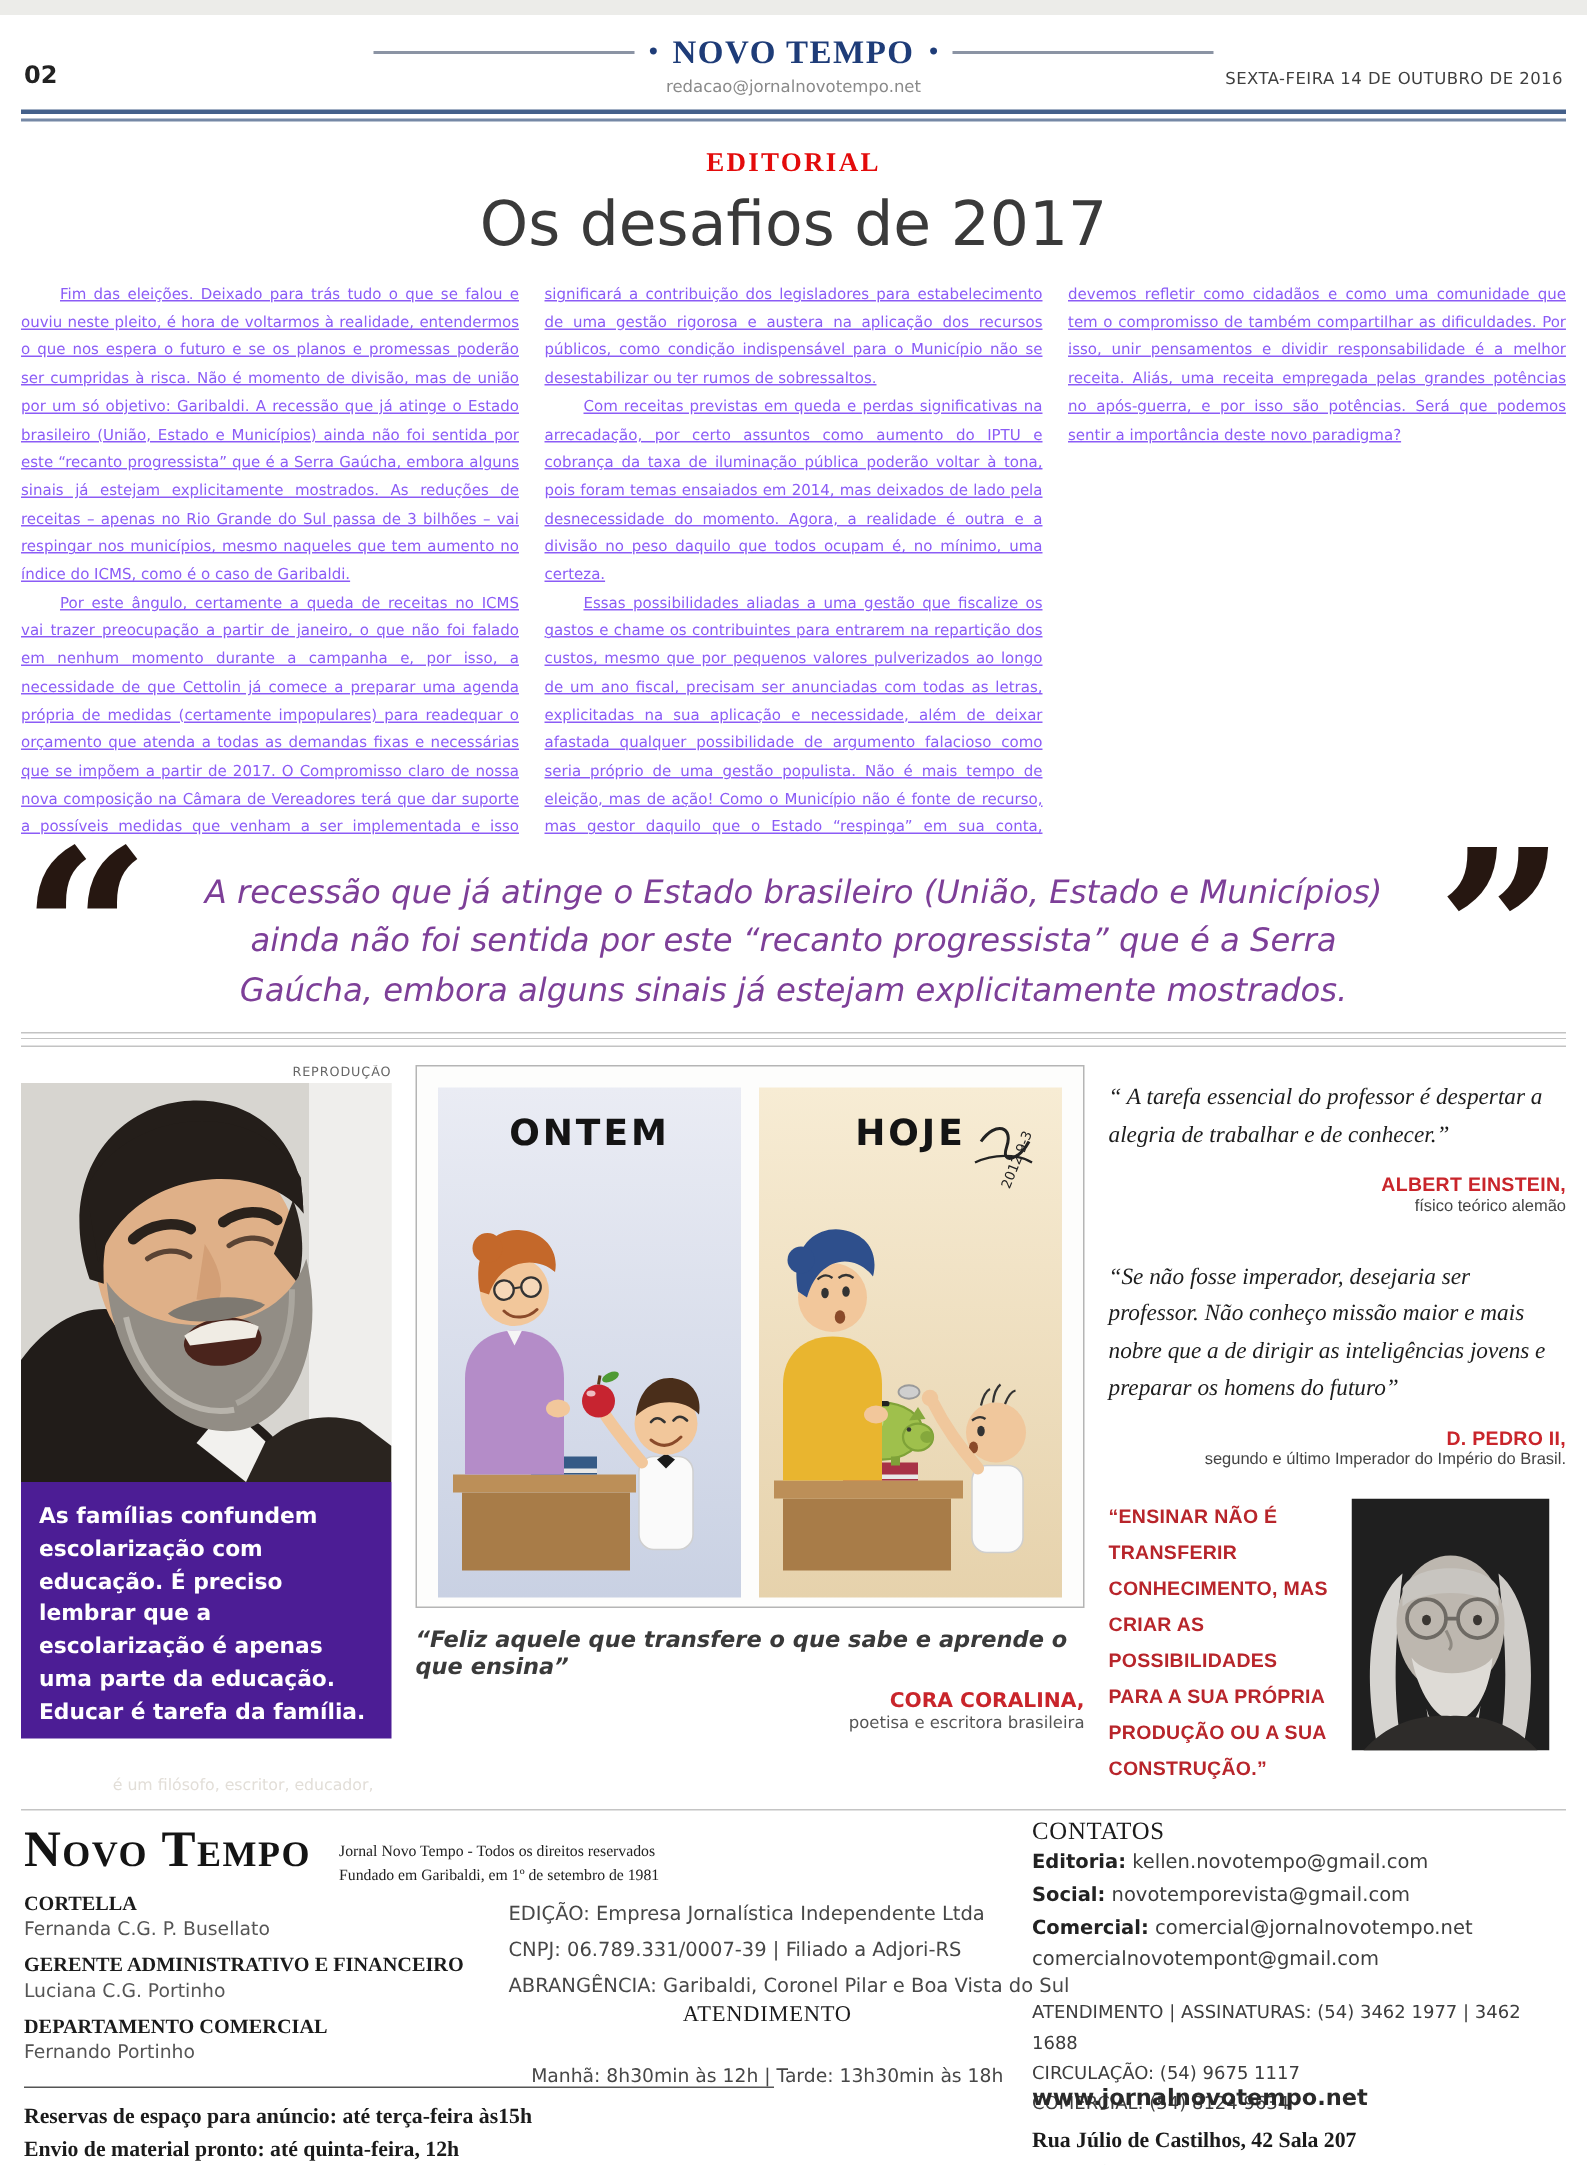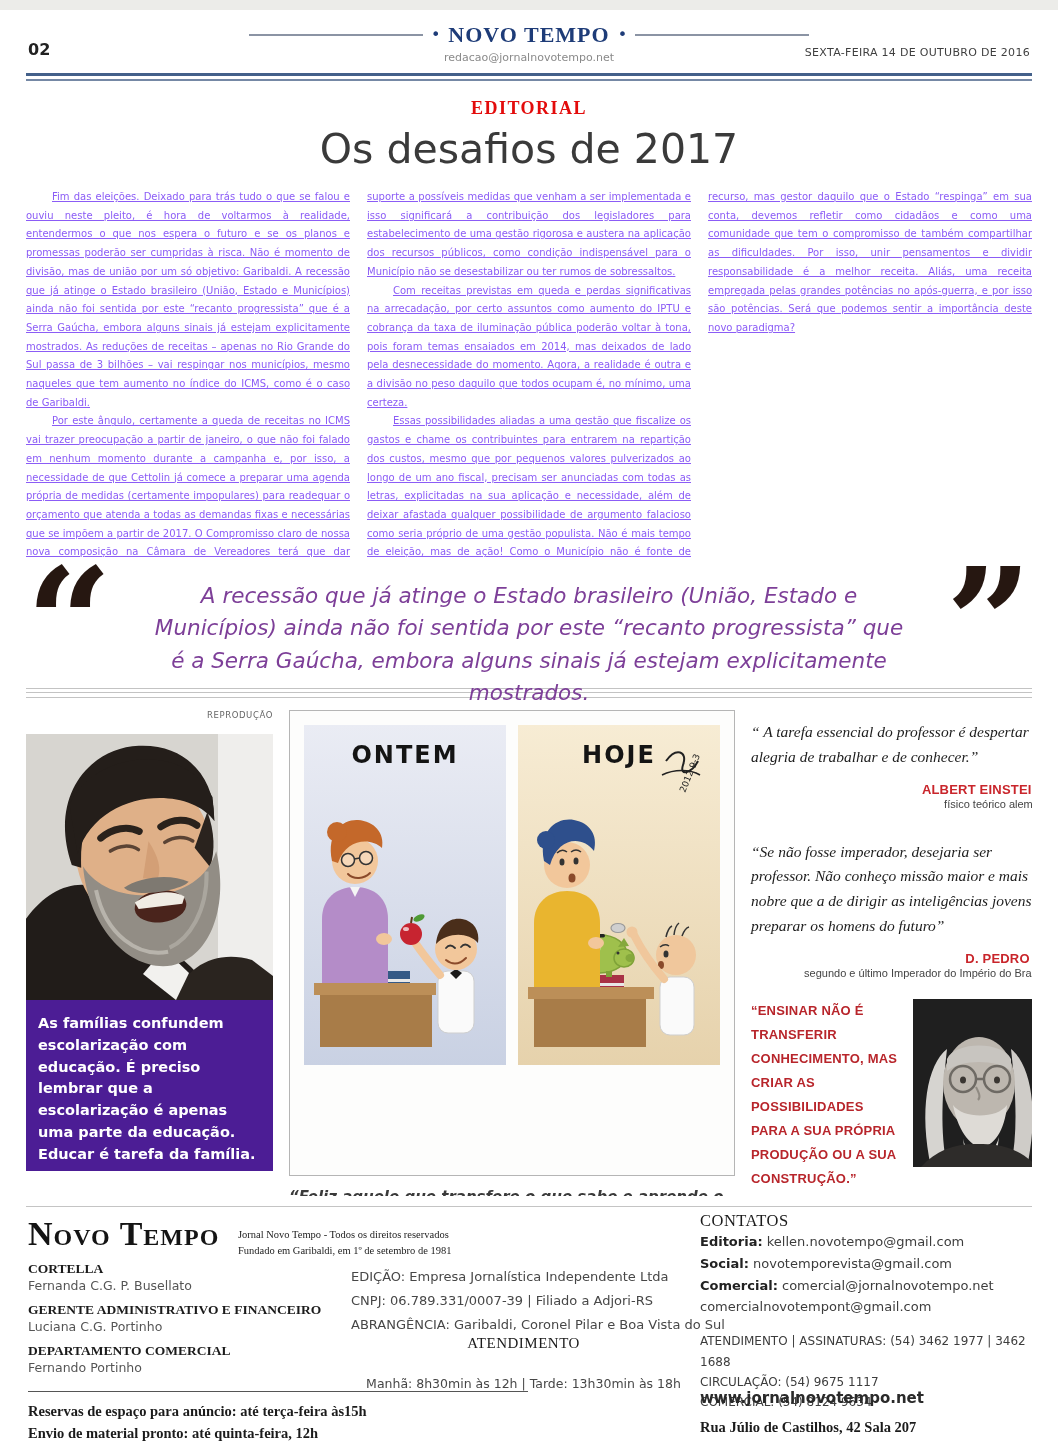--- a/index.html
+++ b/index.html
@@ -1,17 +1,17 @@
 <!DOCTYPE html>
 <html lang="pt"><head>
 <meta charset="utf-8">
 <style>
   html,body{margin:0;padding:0;background:#ffffff;}
   .page{position:relative;width:1058px;height:1443px;overflow:hidden;box-sizing:border-box;
-        padding:0 26px;background:#fff;font-family:"DejaVu Sans",sans-serif;color:#3c3c3c;}
+        padding:0 14px;background:#fff;font-family:"DejaVu Sans",sans-serif;color:#3c3c3c;}
   .scan-top{position:absolute;top:0;left:0;right:0;height:10px;background:#ecece9;}
 
   
   .header{position:relative;padding-top:22px;}
   .page-number{position:absolute;left:2px;top:40px;font-weight:bold;font-size:16px;color:#222;}
   .issue-date{position:absolute;right:2px;top:46px;font-size:11px;color:#3f3f3f;letter-spacing:.3px;}
   .masthead{width:560px;margin:0 auto;text-align:center;}
   .masthead-row{display:flex;align-items:center;gap:8px;}
   .masthead-row .rule{flex:1;height:2px;background:#8b94a4;}
   .masthead-row .dot{color:#1e3c78;font-size:16px;line-height:1;}
@@ -34,29 +34,29 @@
   .pq-mark.close{text-align:right;}
   .pq-text{flex:1;padding:4px 26px 0;text-align:center;font-style:italic;font-size:21.5px;line-height:1.5;color:#7d3f98;}
 
   .triple-rule{margin-top:8px;height:8px;border-top:1px solid #c3c3c3;border-bottom:1px solid #c3c3c3;
                background:linear-gradient(#fff 3px,#c3c3c3 3px,#c3c3c3 4px,#fff 4px);}
 
   
   .feature{display:flex;gap:16px;margin-top:12px;height:486px;overflow:hidden;}
 
   .cortella-card{width:247px;flex:0 0 auto;}
-  .photo-credit{font-size:8.5px;color:#666;text-align:right;letter-spacing:.6px;margin-bottom:14px;}
+  .photo-credit{font-size:8.5px;color:#666;text-align:right;letter-spacing:.6px;margin-bottom:2px;}
   .cortella-photo svg{display:block;}
   .quote-box{background:#4c1d95;color:#fff;padding:13px 12px 10px;height:171px;box-sizing:border-box;}
   .quote-box .qtext{font-size:14.5px;font-weight:bold;line-height:1.5;}
   .quote-box .qname{margin-top:12px;text-align:right;font-weight:bold;font-size:14.5px;}
   .quote-box .qbio{text-align:right;font-size:10.5px;color:#e2ded8;line-height:1.45;margin-top:2px;}
 
   .cartoon-card{width:446px;flex:0 0 auto;}
-  .cartoon-frame{border:1px solid #b5b5b5;background:#fdfdfc;padding:10px;box-sizing:border-box;height:466px;}
+  .cartoon-frame{border:1px solid #b5b5b5;background:#fdfdfc;padding:10px;box-sizing:border-box;height:362px;}
   .cartoon-caption{margin-top:12px;font-style:italic;font-weight:600;font-size:15px;color:#3a3a3a;}
   .caption-credit{margin-top:6px;text-align:right;}
   .caption-credit .cname{color:#c9252b;font-weight:bold;font-size:13.5px;}
   .caption-credit .cbio{font-size:11px;color:#555;}
 
   .quotes-col{flex:1;font-family:"Liberation Serif",serif;}
   .q-serif{font-style:italic;font-size:15.5px;line-height:1.6;color:#1d1d1d;margin:0;}
   .q-author{margin-top:12px;text-align:right;font-family:"Liberation Sans",sans-serif;}
   .q-author .aname{color:#c9252b;font-weight:bold;font-size:13px;letter-spacing:.2px;}
   .q-author .abio{font-size:11px;color:#444;margin-top:1px;}

